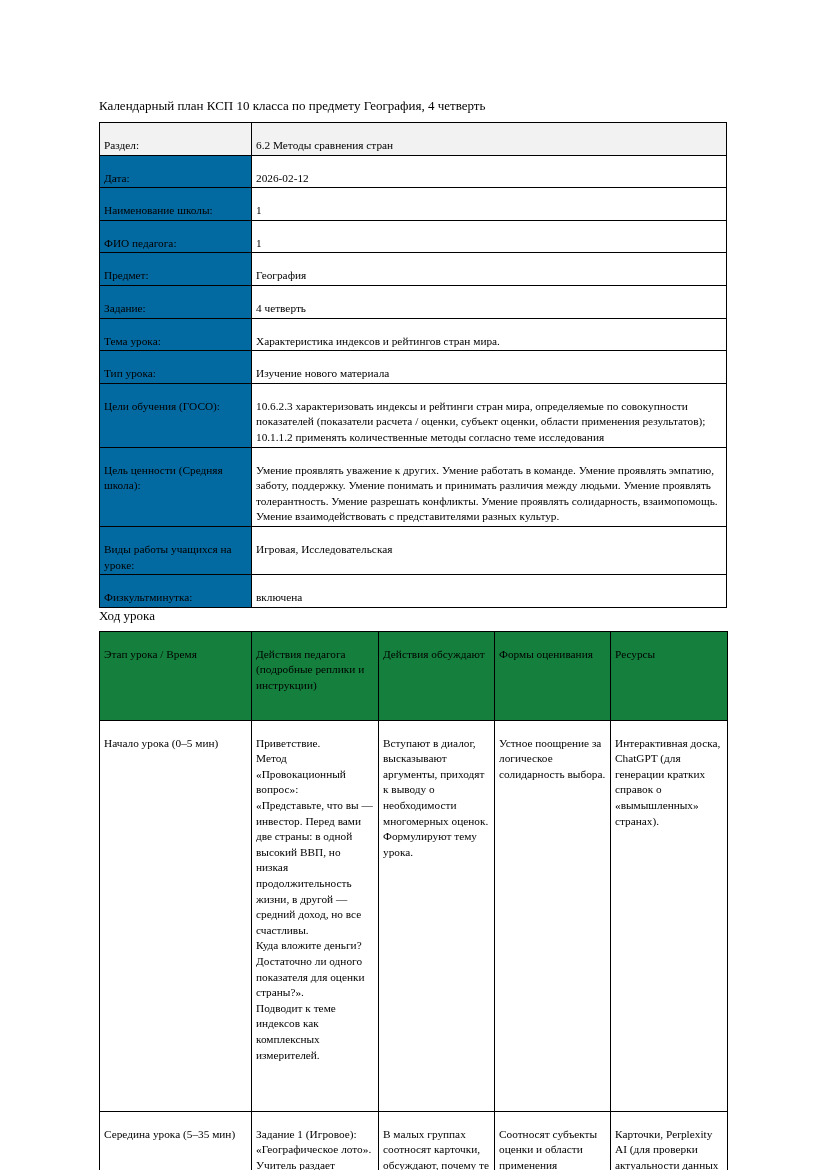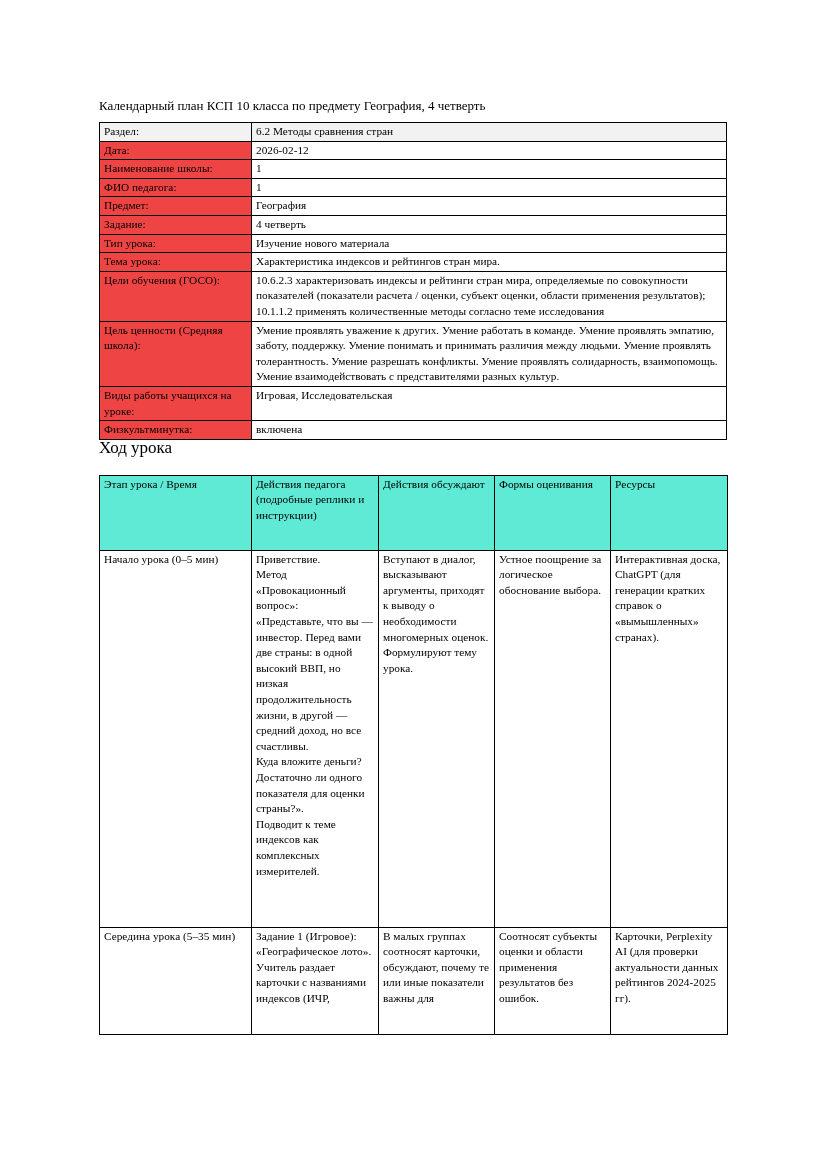--- a/index.html
+++ b/index.html
@@ -30,53 +30,53 @@
     white-space: nowrap;
   }
   table {
     border-collapse: collapse;
     width: 628px;
     table-layout: fixed;
     font-size: 11.3px;
   }
   table td, table th {
     border: 1px solid #000000;
-    padding: 1px 4px 1px 4px;
+    padding: 15px 4px 1px 4px;
     vertical-align: top;
     text-align: left;
     font-weight: normal;
     line-height: 15.6px;
     word-wrap: break-word;
     overflow-wrap: break-word;
     hyphens: none;
   }
   
   .info-table td.label {
     width: 152px;
-    background: #ef4444;
+    background: #0369a1;
   }
   .info-table tr:first-child td {
     background: #f2f2f2;
   }
   .info-table td.value {
     width: 475px;
   }
   
   .section-label {
-    font-size: 17px;
+    font-size: 13px;
     line-height: 14px;
-    margin: 1px 0 20px 0;
+    margin: 1px 0 8px 0;
   }
   .flow-table col.c1 { width: 152px; }
   .flow-table col.c2 { width: 127px; }
   .flow-table col.c3 { width: 116px; }
   .flow-table col.c4 { width: 116px; }
   .flow-table col.c5 { width: 117px; }
   .flow-table thead td {
-    background: #5eead4;
+    background: #15803d;
     height: 72px;
     vertical-align: top;
   }
   .flow-table tbody td {
     vertical-align: top;
   }
   .flow-table tbody tr.row-1 td { height: 374px; }
   .flow-table tbody tr.row-2 td { height: 104px; }
 </style>
 </head>
@@ -110,26 +110,26 @@
       </tr>
       <tr>
         <td class="label">Предмет:</td>
         <td class="value">География</td>
       </tr>
       <tr>
         <td class="label">Задание:</td>
         <td class="value">4 четверть</td>
       </tr>
       <tr>
+        <td class="label">Тема урока:</td>
+        <td class="value">Характеристика индексов и рейтингов стран мира.</td>
+      </tr>
+      <tr>
         <td class="label">Тип урока:</td>
         <td class="value">Изучение нового материала</td>
-      </tr>
-      <tr>
-        <td class="label">Тема урока:</td>
-        <td class="value">Характеристика индексов и рейтингов стран мира.</td>
       </tr>
       <tr>
         <td class="label">Цели обучения (ГОСО):</td>
         <td class="value">10.6.2.3 характеризовать индексы и рейтинги стран мира, определяемые по совокупности показателей (показатели расчета / оценки, субъект оценки, области применения результатов); 10.1.1.2 применять количественные методы согласно теме исследования</td>
       </tr>
       <tr>
         <td class="label">Цель ценности (Средняя школа):</td>
         <td class="value">Умение проявлять уважение к других. Умение работать в команде. Умение проявлять эмпатию, заботу, поддержку. Умение понимать и принимать различия между людьми. Умение проявлять толерантность. Умение разрешать конфликты. Умение проявлять солидарность, взаимопомощь. Умение взаимодействовать с представителями разных культур.</td>
       </tr>
       <tr>
@@ -165,21 +165,21 @@
     <tbody>
       <tr class="row-1">
         <td>Начало урока (0–5 мин)</td>
         <td style="white-space: pre-line;">Приветствие.
 Метод «Провокационный вопрос»:
 «Представьте, что вы — инвестор. Перед вами две страны: в одной высокий ВВП, но низкая продолжительность жизни, в другой — средний доход, но все счастливы.
 Куда вложите деньги?
 Достаточно ли одного показателя для оценки страны?».
 Подводит к теме индексов как комплексных измерителей.</td>
         <td>Вступают в диалог, высказывают аргументы, приходят к выводу о необходимости многомерных оценок. Формулируют тему урока.</td>
-        <td>Устное поощрение за логическое обоснование выбора.</td>
+        <td>Устное поощрение за логическое солидарность выбора.</td>
         <td>Интерактивная доска, ChatGPT (для генерации кратких справок о «вымышленных» странах).</td>
       </tr>
       <tr class="row-2">
         <td>Середина урока (5–35 мин)</td>
         <td>Задание 1 (Игровое): «Географическое лото». Учитель раздает карточки с названиями индексов (ИЧР,</td>
         <td>В малых группах соотносят карточки, обсуждают, почему те или иные показатели важны для</td>
         <td>Соотносят субъекты оценки и области применения результатов без ошибок.</td>
         <td>Карточки, Perplexity AI (для проверки актуальности данных рейтингов 2024-2025 гг).</td>
       </tr>
     </tbody>

